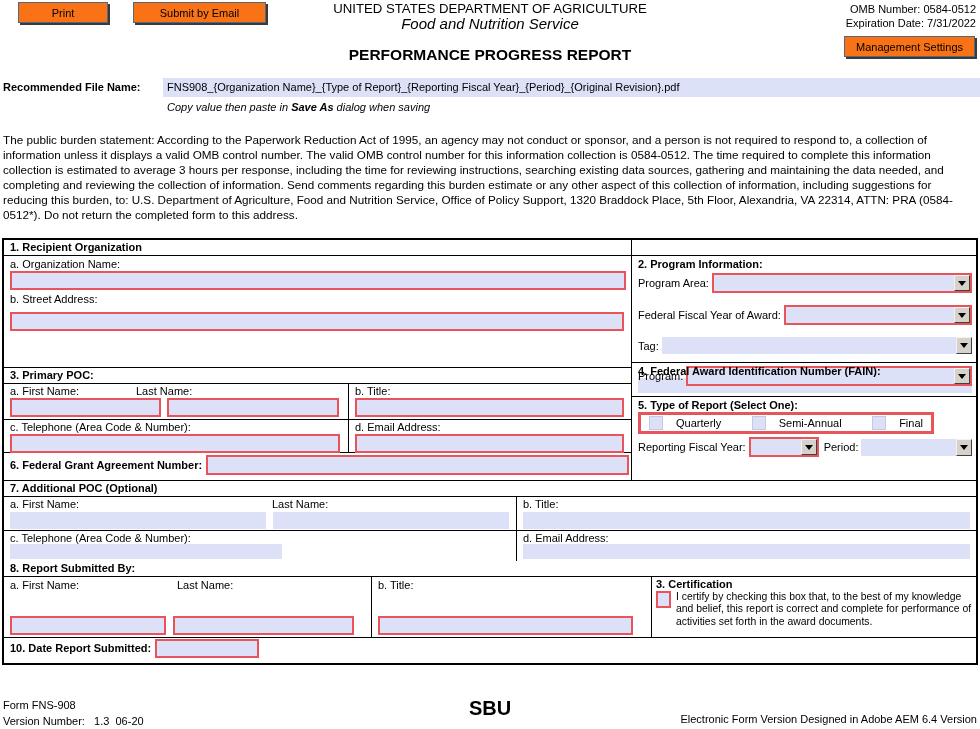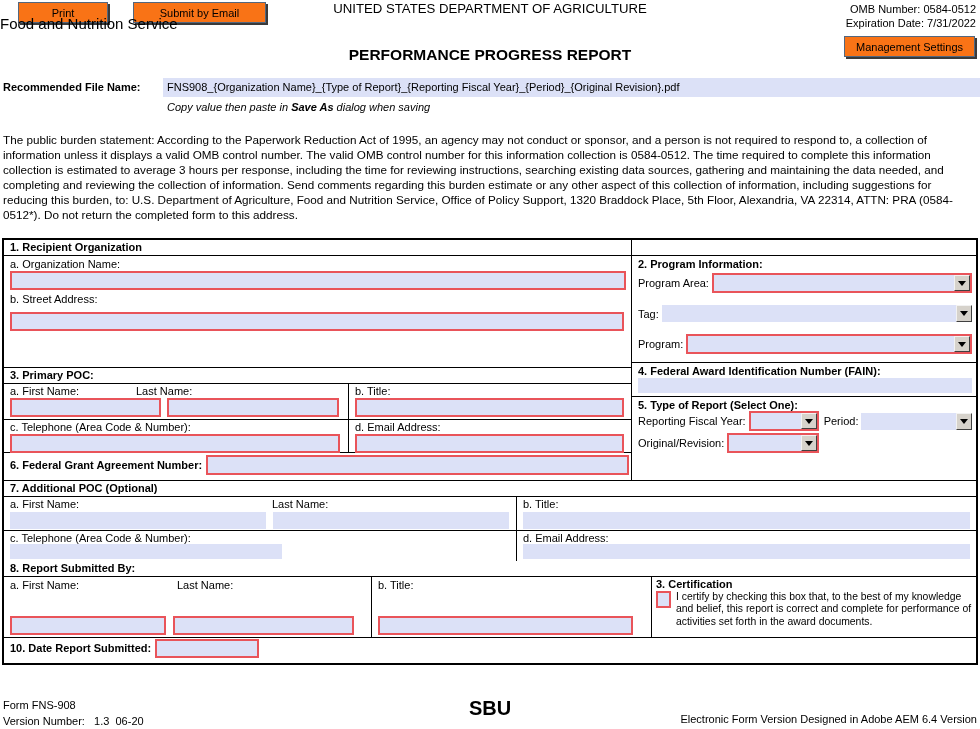--- a/index.html
+++ b/index.html
@@ -55,21 +55,21 @@
   .footer-left { position: absolute; left: 3px; top: 699px; font-size: 11px; }
   .note { font-style: italic; font-size: 11px; }
 </style>
 </head>
 <body>
 
 <button class="btn" style="left:18px;top:2px;width:90px;height:21px;">Print</button>
 <button class="btn" style="left:133px;top:2px;width:133px;height:21px;">Submit by Email</button>
 
 <div class="abs" style="left:0;right:0;top:1px;text-align:center;font-size:13.2px;">UNITED STATES DEPARTMENT OF AGRICULTURE</div>
-<div class="abs" style="left:0;right:0;top:15px;font-size:15px;">Food and Nutrition Service</div>
+<div class="abs" style="left:0;right:0;top:15px;text-align:center;font-size:15px;font-style:italic;">Food and Nutrition Service</div>
 <div class="abs b" style="left:0;right:0;top:46px;text-align:center;font-size:15.5px;">PERFORMANCE PROGRESS REPORT</div>
 
 <div class="abs" style="right:4px;top:2px;text-align:right;font-size:11px;line-height:14px;">
   <div>OMB Number: 0584-0512</div>
   <div>Expiration Date: 7/31/2022</div>
 </div>
 <button class="btn" style="right:5px;top:36px;width:131px;height:21px;">Management Settings</button>
 
 <div class="abs b lbl" style="left:3px;top:81px;">Recommended File Name:</div>
 <div class="abs" style="left:163px;top:78px;width:817px;height:19px;background:#dce1f7;font-size:11px;padding:3px 0 0 4px;">FNS908_{Organization Name}_{Type of Report}_{Reporting Fiscal Year}_{Period}_{Original Revision}.pdf</div>
@@ -136,20 +136,28 @@
       <div class="s2block">
         <div class="lbl b" style="margin-bottom:3px;">2. Program Information:</div>
         <div class="ddrow">
           <span class="lbl">Program Area:</span>
           <div class="dd reqd" style="flex:1;">
             <div class="ddbtn">
                 <div class="tri"></div>
               </div>
           </div>
         </div>
+        <div class="ddrow">
+          <span class="lbl">Federal Fiscal Year of Award:</span>
+          <div class="dd reqd" style="flex:1;">
+            <div class="ddbtn">
+                <div class="tri"></div>
+              </div>
+          </div>
+        </div>
         <div class="ddrow" style="margin-top:5px;">
           <span class="lbl">Tag:</span>
           <div class="dd" style="flex:1;">
             <div class="ddbtn">
                 <div class="tri"></div>
               </div>
           </div>
         </div>
         <div class="ddrow">
           <span class="lbl">Program:</span>
@@ -161,37 +169,43 @@
         </div>
       </div>
 
       <div class="s4block">
         <div class="lbl b">4. Federal Award Identification Number (FAIN):</div>
         <div class="fld" style="width:334px;height:15px;margin-top:1px;"></div>
       </div>
 
       <div class="s5block">
         <div class="lbl b">5. Type of Report (Select One):</div>
+        <div class="cbbox">
+          <div class="cbpair">
+            <div class="cb"></div>
+            <span class="lbl">Quarterly</span>
+          </div>
+          <div class="cbpair">
+            <div class="cb"></div>
+            <span class="lbl">Semi-Annual</span>
+          </div>
+          <div class="cbpair">
+            <div class="cb"></div>
+            <span class="lbl">Final</span>
+          </div>
+        </div>
         <div class="ddrow" style="margin-bottom:2px;">
           <span class="lbl">Reporting Fiscal Year:</span>
           <div class="dd reqd" style="width:70px;">
             <div class="ddbtn">
                 <div class="tri"></div>
               </div>
           </div>
           <span class="lbl" style="margin-left:5px;">Period:</span>
           <div class="dd" style="flex:1;">
-            <div class="ddbtn">
-                <div class="tri"></div>
-              </div>
-          </div>
-        </div>
-        <div class="ddrow">
-          <span class="lbl">Original/Revision:</span>
-          <div class="dd reqd" style="width:92px;">
             <div class="ddbtn">
                 <div class="tri"></div>
               </div>
           </div>
         </div>
       </div>
     </div>
   </div>
 
   <div class="s7block">

